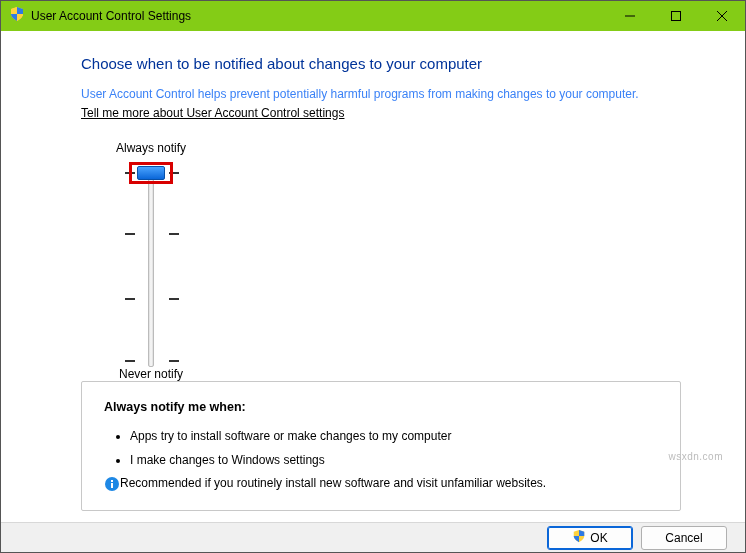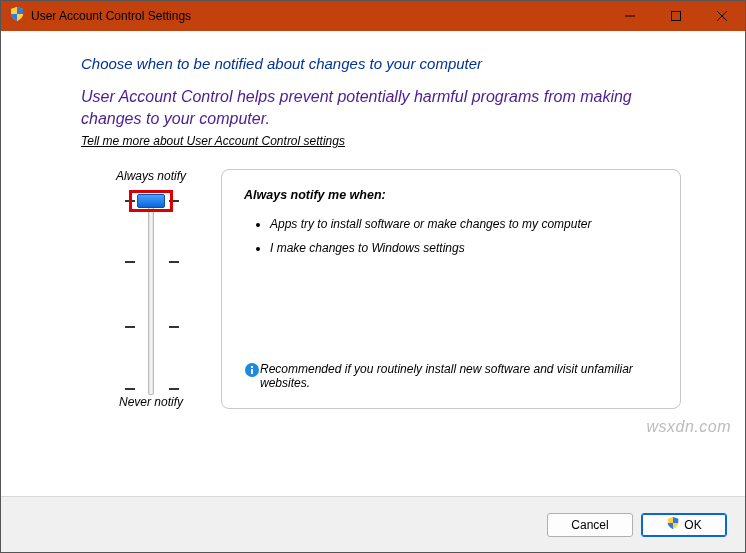--- a/index.html
+++ b/index.html
@@ -4,33 +4,33 @@
 <style>
   * { box-sizing: border-box; font-family: "Segoe UI", Arial, sans-serif; }
   body { margin: 0; background: #fff; }
   .window {
     width: 746px; height: 553px;
     border: 1px solid #555; position: relative;
     display: flex; flex-direction: column;
     background: #fff;
   }
   .titlebar {
-    height: 30px; background: #c2410c;
+    height: 30px; background: #84cc16;
     display: flex; align-items: center; justify-content: space-between;
     padding-left: 8px; border-bottom: 1px solid rgba(0,0,0,0);
   }
   .title-left { display: flex; align-items: center; gap: 6px; }
   .title-text { font-size: 12px; color: #000; }
   .win-controls { display: flex; }
   .win-btn { width: 46px; height: 30px; display:flex; align-items:center; justify-content:center; }
-  .content { flex: 1; padding: 24px 64px 11px 80px; position: relative; font-style: italic; }
+  .content { flex: 1; padding: 24px 64px 11px 80px; position: relative; }
   .heading { color: #003399; font-size: 15px; font-weight: 400; margin-bottom: 14px; }
-  .desc { font-size: 16px; color: #4c1d95; line-height: 1.4; }
+  .desc { font-size: 12px; color: #3b82f6; line-height: 1.4; }
   .link { color: #000000; text-decoration: underline; cursor: pointer; font-size:12px; display:inline-block; margin-top:2px;}
-  .body-row { display:flex; margin-top: 20px; }
+  .body-row { display:flex; margin-top: 20px; flex-direction: column; }
   .slider-col { width: 140px; display:flex; flex-direction:column; align-items:center; }
   .slider-label { font-size: 12px; margin-bottom: 12px; }
   .slider-label.bottom { margin-bottom:0;}
   .slider-wrap { position: relative; height: 200px; display:flex; justify-content:center;}
   .track {
     width: 6px; height: 200px; position: relative;
     background: linear-gradient(to right,#ddd,#fafafa,#ddd);
     border:1px solid #bbb; border-radius:2px;
   }
   .tick-row { position:absolute; left:-24px; width:54px; display:flex; justify-content:space-between;}
@@ -38,39 +38,39 @@
   .tick-row.t0 { top:4px; } .tick-row.t1 { top:65px; } .tick-row.t2 { top:130px; } .tick-row.t3 { top:192px; }
   .thumb {
     position:absolute; top:-2px; left:-12px; width:28px; height:14px;
     background: linear-gradient(#4aa3ff,#0a66d8); border:1px solid #0850a8; border-radius:2px;
   }
   .thumb-highlight {
     position:absolute; top:-6px; left:-20px; width:44px; height:22px;
     border:3px solid #d80000; pointer-events:none;
   }
   .panel {
-    flex: 1; border: 1px solid #c8c8c8; border-radius: 8px;
+    flex: 1; border: 1px solid #c8c8c8; border-radius: 2px;
     padding: 18px 22px; height: 240px; position: relative;
     display:flex; flex-direction:column;
   }
   .panel-title { font-weight: 700; font-size: 12.5px; margin-bottom:10px;}
   .panel ul { margin: 4px 0 0 0; padding-left: 26px; font-size:12px;}
   .panel ul li { margin-bottom:8px; line-height:1.35;}
   .recommend { display:flex; margin-top:auto; font-size:12px; align-items:flex-start;}
   .info-icon { width:16px; height:16px; flex-shrink:0;}
   .footer {
     height: 56px; border-top: 1px solid #d8d8d8; background:#f0f0f0;
     display:flex; align-items:center; justify-content:flex-end; gap:8px; padding-right:18px;
   }
   .btn {
     min-width: 86px; height: 24px; background:#fdfdfd; border:1px solid #b0b0b0; border-radius:3px;
     font-size:12px; display:flex; align-items:center; justify-content:center; gap:4px; cursor:pointer;
   }
   .btn.default { border-color:#0a66d8; box-shadow:0 0 0 1px #0a66d8 inset;}
-  .watermark { position:absolute; right:14px; bottom:60px; font-size:16px; color:#bcbcbc; letter-spacing:0.5px;}
+  .watermark { position:absolute; right:22px; bottom:60px; font-size:10px; color:#bcbcbc; letter-spacing:0.5px;}
 </style>
 </head>
 <body>
 
 <div class="window">
 
   <div class="titlebar">
     <div class="title-left">
       <span>
         <svg width="16" height="16" viewBox="0 0 16 16">
@@ -152,28 +152,28 @@
           </span>
           <span>Recommended if you routinely install new software and visit unfamiliar websites.</span>
         </div>
       </div>
     </div>
 
     <div class="watermark">wsxdn.com</div>
   </div>
 
   <div class="footer">
-    <div class="btn">
-      <span>Cancel</span>
-    </div>
     <div class="btn default">
       <span>
         <svg width="14" height="14" viewBox="0 0 16 16">
           <path d="M8 1 L14 3 V8 C14 12 8 15 8 15 C8 15 2 12 2 8 V3 Z" fill="#ffd23e"></path>
           <path d="M8 1 L14 3 V8 L8 8 Z" fill="#2f7ae5"></path>
           <path d="M8 8 L8 15 C8 15 2 12 2 8 L8 8 Z" fill="#2f7ae5"></path>
         </svg>
       </span>
       <span>OK</span>
     </div>
+    <div class="btn">
+      <span>Cancel</span>
+    </div>
   </div>
 
 </div>
 
 </body></html>

